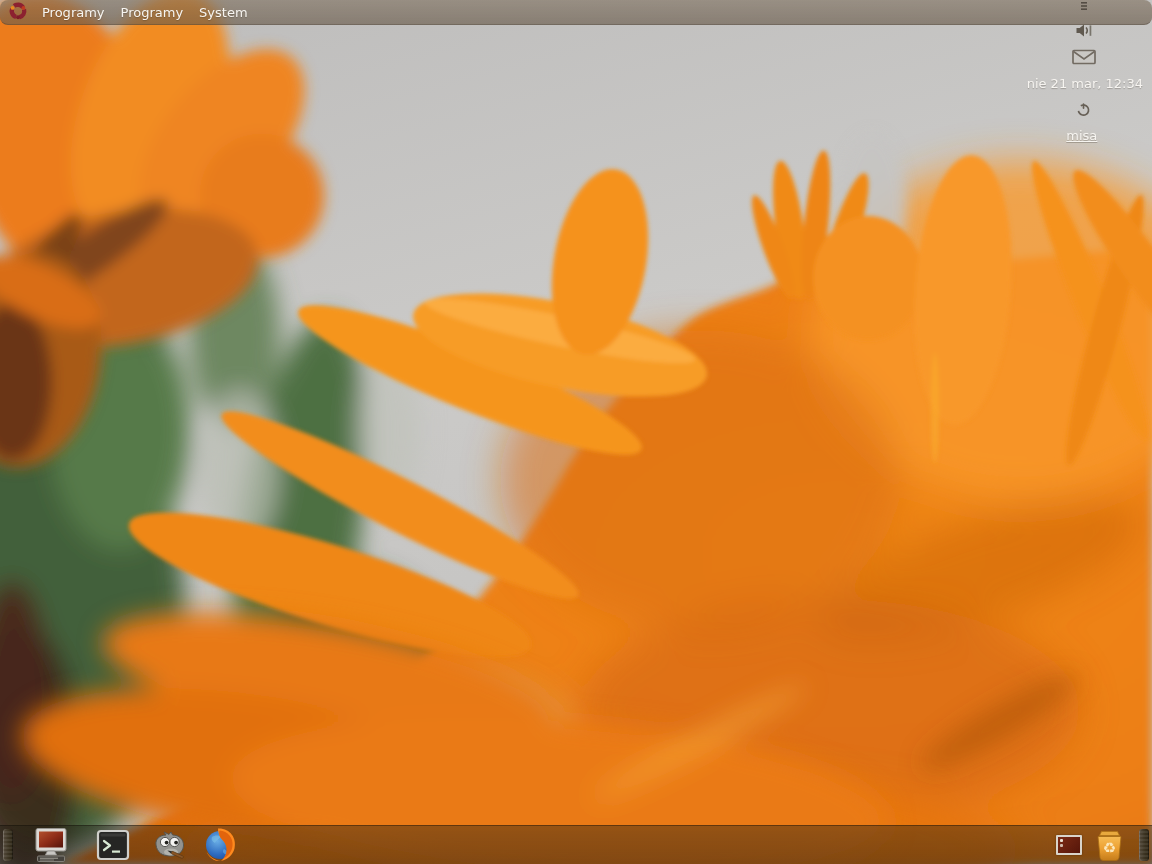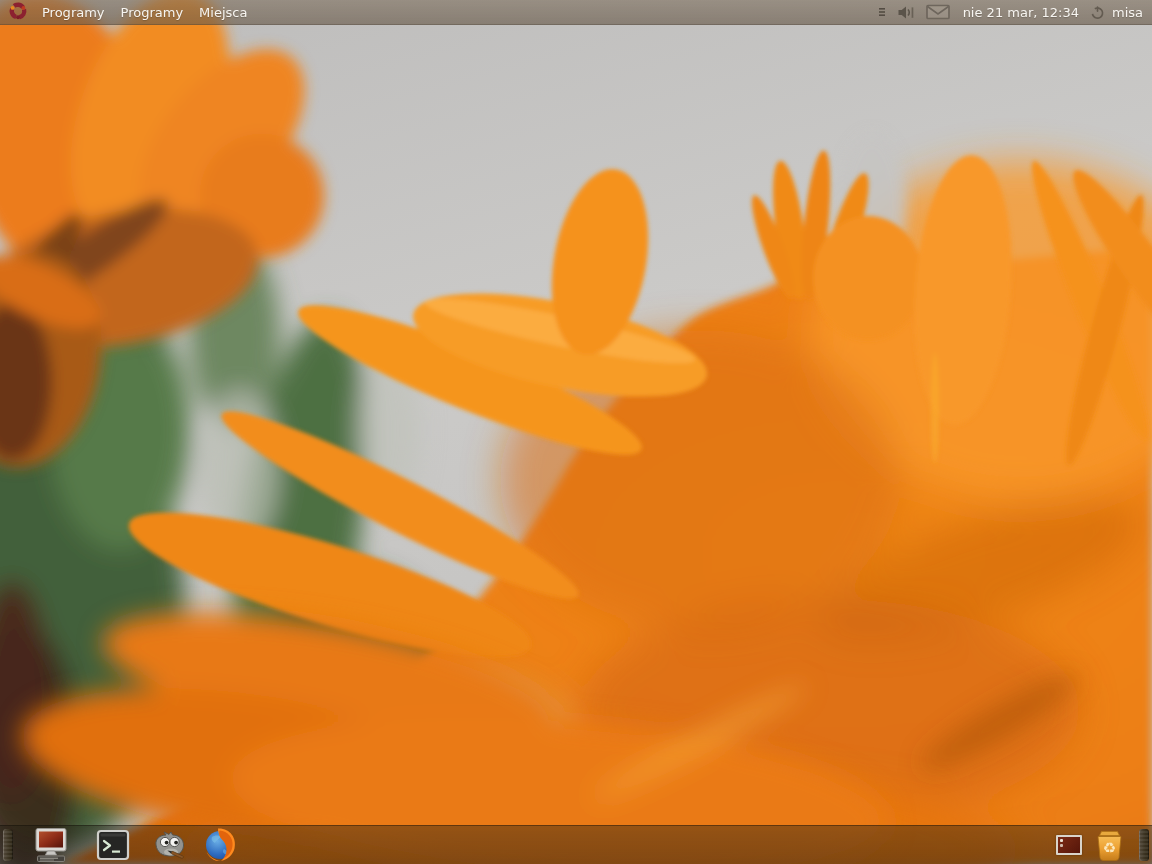--- a/index.html
+++ b/index.html
@@ -13,28 +13,29 @@
   .desktop{position:absolute;inset:0;}
   .desktop svg{display:block;width:100%;height:100%;}
   
   .top-panel{
     position:absolute;top:0;left:0;right:0;height:24px;z-index:20;
     display:flex;align-items:center;justify-content:space-between;
     background:linear-gradient(180deg,rgba(124,109,91,.60),rgba(106,92,76,.66));
     border-bottom:1px solid rgba(55,44,33,.38);
     color:#f7f5f1;font-size:13px;
     text-shadow:0 1px 1px rgba(40,30,20,.25);
+    border-radius:8px;
   }
   .panel-left{display:flex;align-items:center;height:100%;padding-left:6px;}
   .menu-item{display:flex;align-items:center;height:100%;padding:0 8px;cursor:default;}
   .menu-item.logo{padding:0 6px 0 2px;}
-  .panel-right{display:flex;align-items:center;height:100%;padding-right:9px;gap:11px;}
+  .panel-right{display:flex;align-items:center;height:100%;padding-right:9px;gap:11px;flex-direction:column;}
   .status-icon{display:flex;align-items:center;opacity:.92;}
   .clock{white-space:nowrap;margin-left:2px;}
-  .username{margin-left:-4px;}
+  .username{margin-left:-4px;text-decoration:underline;}
   
   .bottom-panel{
     position:absolute;left:0;right:0;bottom:0;height:38px;z-index:20;
     display:flex;align-items:center;
     background:linear-gradient(180deg,rgba(32,29,19,.42),rgba(26,23,15,.50));
     border-top:1px solid rgba(15,12,8,.30);
     padding:0 3px;
   }
   .drag-handle{
     width:10px;height:32px;border-radius:3px;flex:0 0 auto;
@@ -200,21 +201,21 @@
         </svg>
       </span>
     </div>
     <div class="menu-item">
       <span>Programy</span>
     </div>
     <div class="menu-item">
       <span>Programy</span>
     </div>
     <div class="menu-item">
-      <span>Miejsca</span>
+      <span>System</span>
     </div>
   </div>
   <div class="panel-right">
     <span class="status-icon">
       <svg width="8" height="12" viewBox="0 0 8 12">
         <rect x="1" y="2" width="6" height="1.6" fill="#4e473e"></rect>
         <rect x="1" y="5.2" width="6" height="1.6" fill="#4e473e"></rect>
         <rect x="1" y="8.4" width="6" height="1.6" fill="#4e473e"></rect>
       </svg>
     </span>

